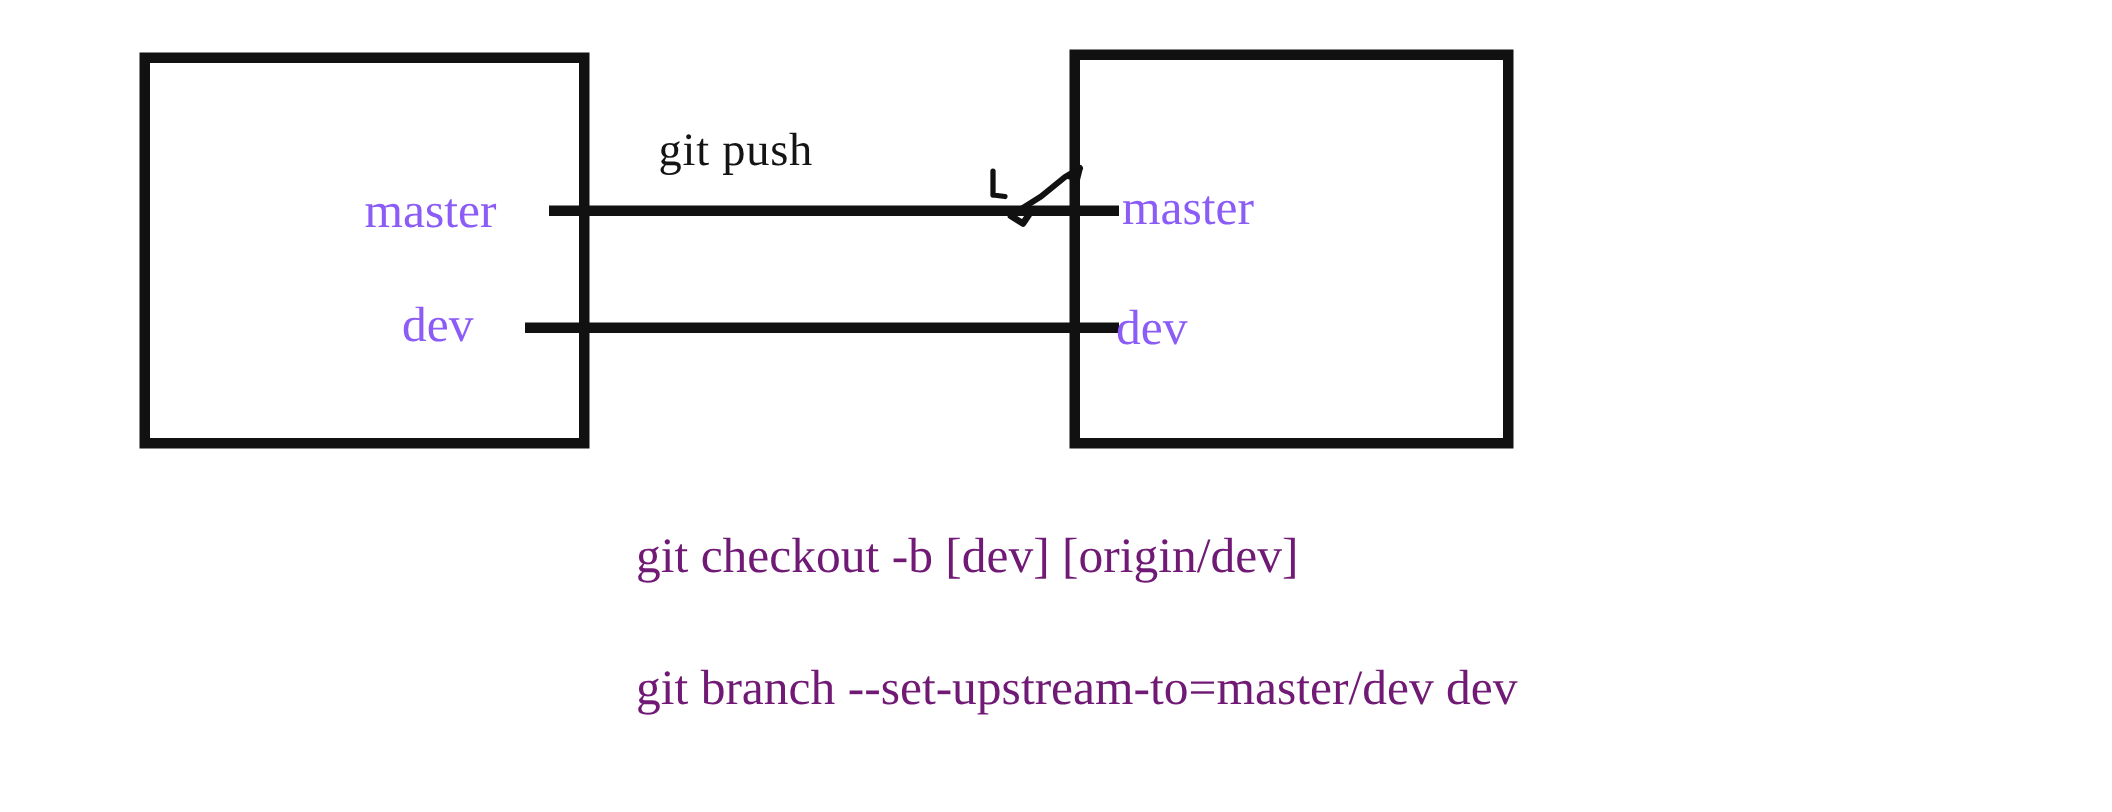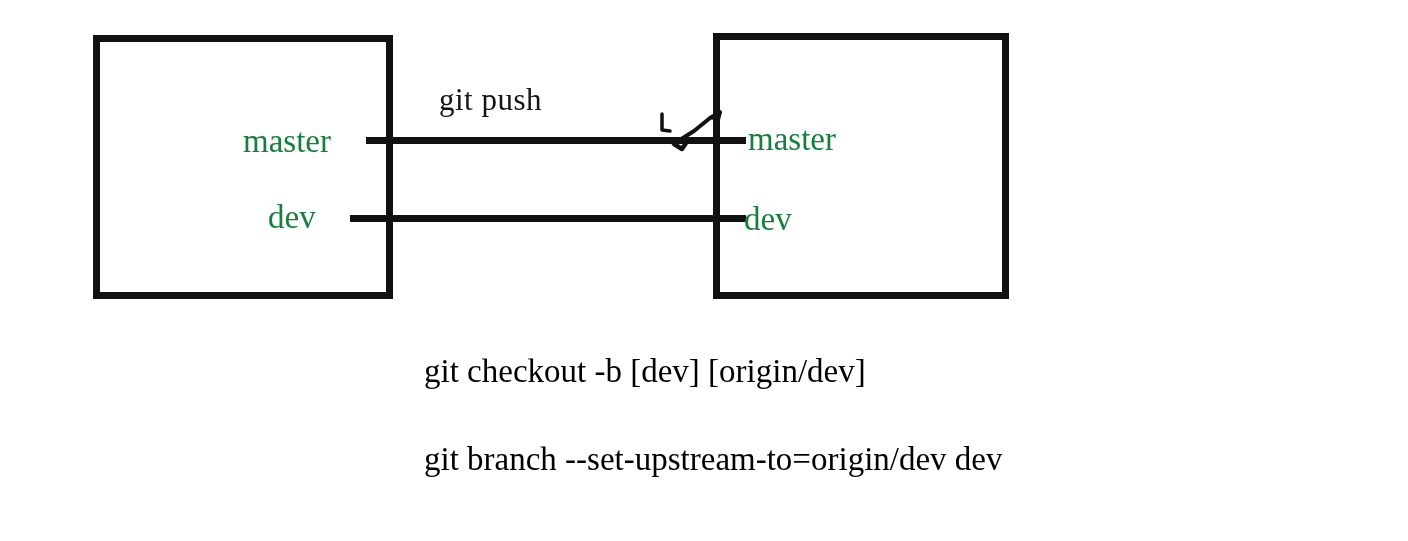--- a/index.html
+++ b/index.html
@@ -37,21 +37,21 @@
   }
   #master-connector { left: 366px; top: 137px; width: 380px; }
   #dev-connector    { left: 350px; top: 215px; width: 396px; }
 
   
   .branch-label {
     position: absolute;
     font-size: 33px;
     line-height: 1;
     white-space: nowrap;
-    color: #15803d;
+    color: #8b5cf6;
     font-weight: 400;
   }
   #local-master-label  { left: 243px; top: 125px; }
   #local-dev-label     { left: 268px; top: 201px; }
   #remote-master-label { left: 748px; top: 123px; }
   #remote-dev-label    { left: 744px; top: 203px; }
 
   
   .wire-command {
     position: absolute;
@@ -71,21 +71,21 @@
     width: 80px;
     height: 54px;
   }
 
   
   .bottom-command {
     position: absolute;
     font-size: 33px;
     line-height: 1;
     white-space: nowrap;
-    color: #000000;
+    color: #701a75;
   }
   #checkout-command { left: 424px; top: 355px; }
   #upstream-command { left: 424px; top: 443px; }
 </style>
 </head>
 <body>
 
 <div id="canvas">
 
   <div id="local-repo-box" class="repo-box"></div>
@@ -109,15 +109,15 @@
 
   <div id="remote-master-label" class="branch-label">master</div>
 
   <div id="remote-dev-label" class="branch-label">dev</div>
 
   <div id="push-command" class="wire-command">git  push</div>
 
 
   <div id="checkout-command" class="bottom-command">git checkout -b [dev] [origin/dev]</div>
 
-  <div id="upstream-command" class="bottom-command">git branch --set-upstream-to=origin/dev dev</div>
+  <div id="upstream-command" class="bottom-command">git branch --set-upstream-to=master/dev dev</div>
 
 </div>
 
 </body></html>

